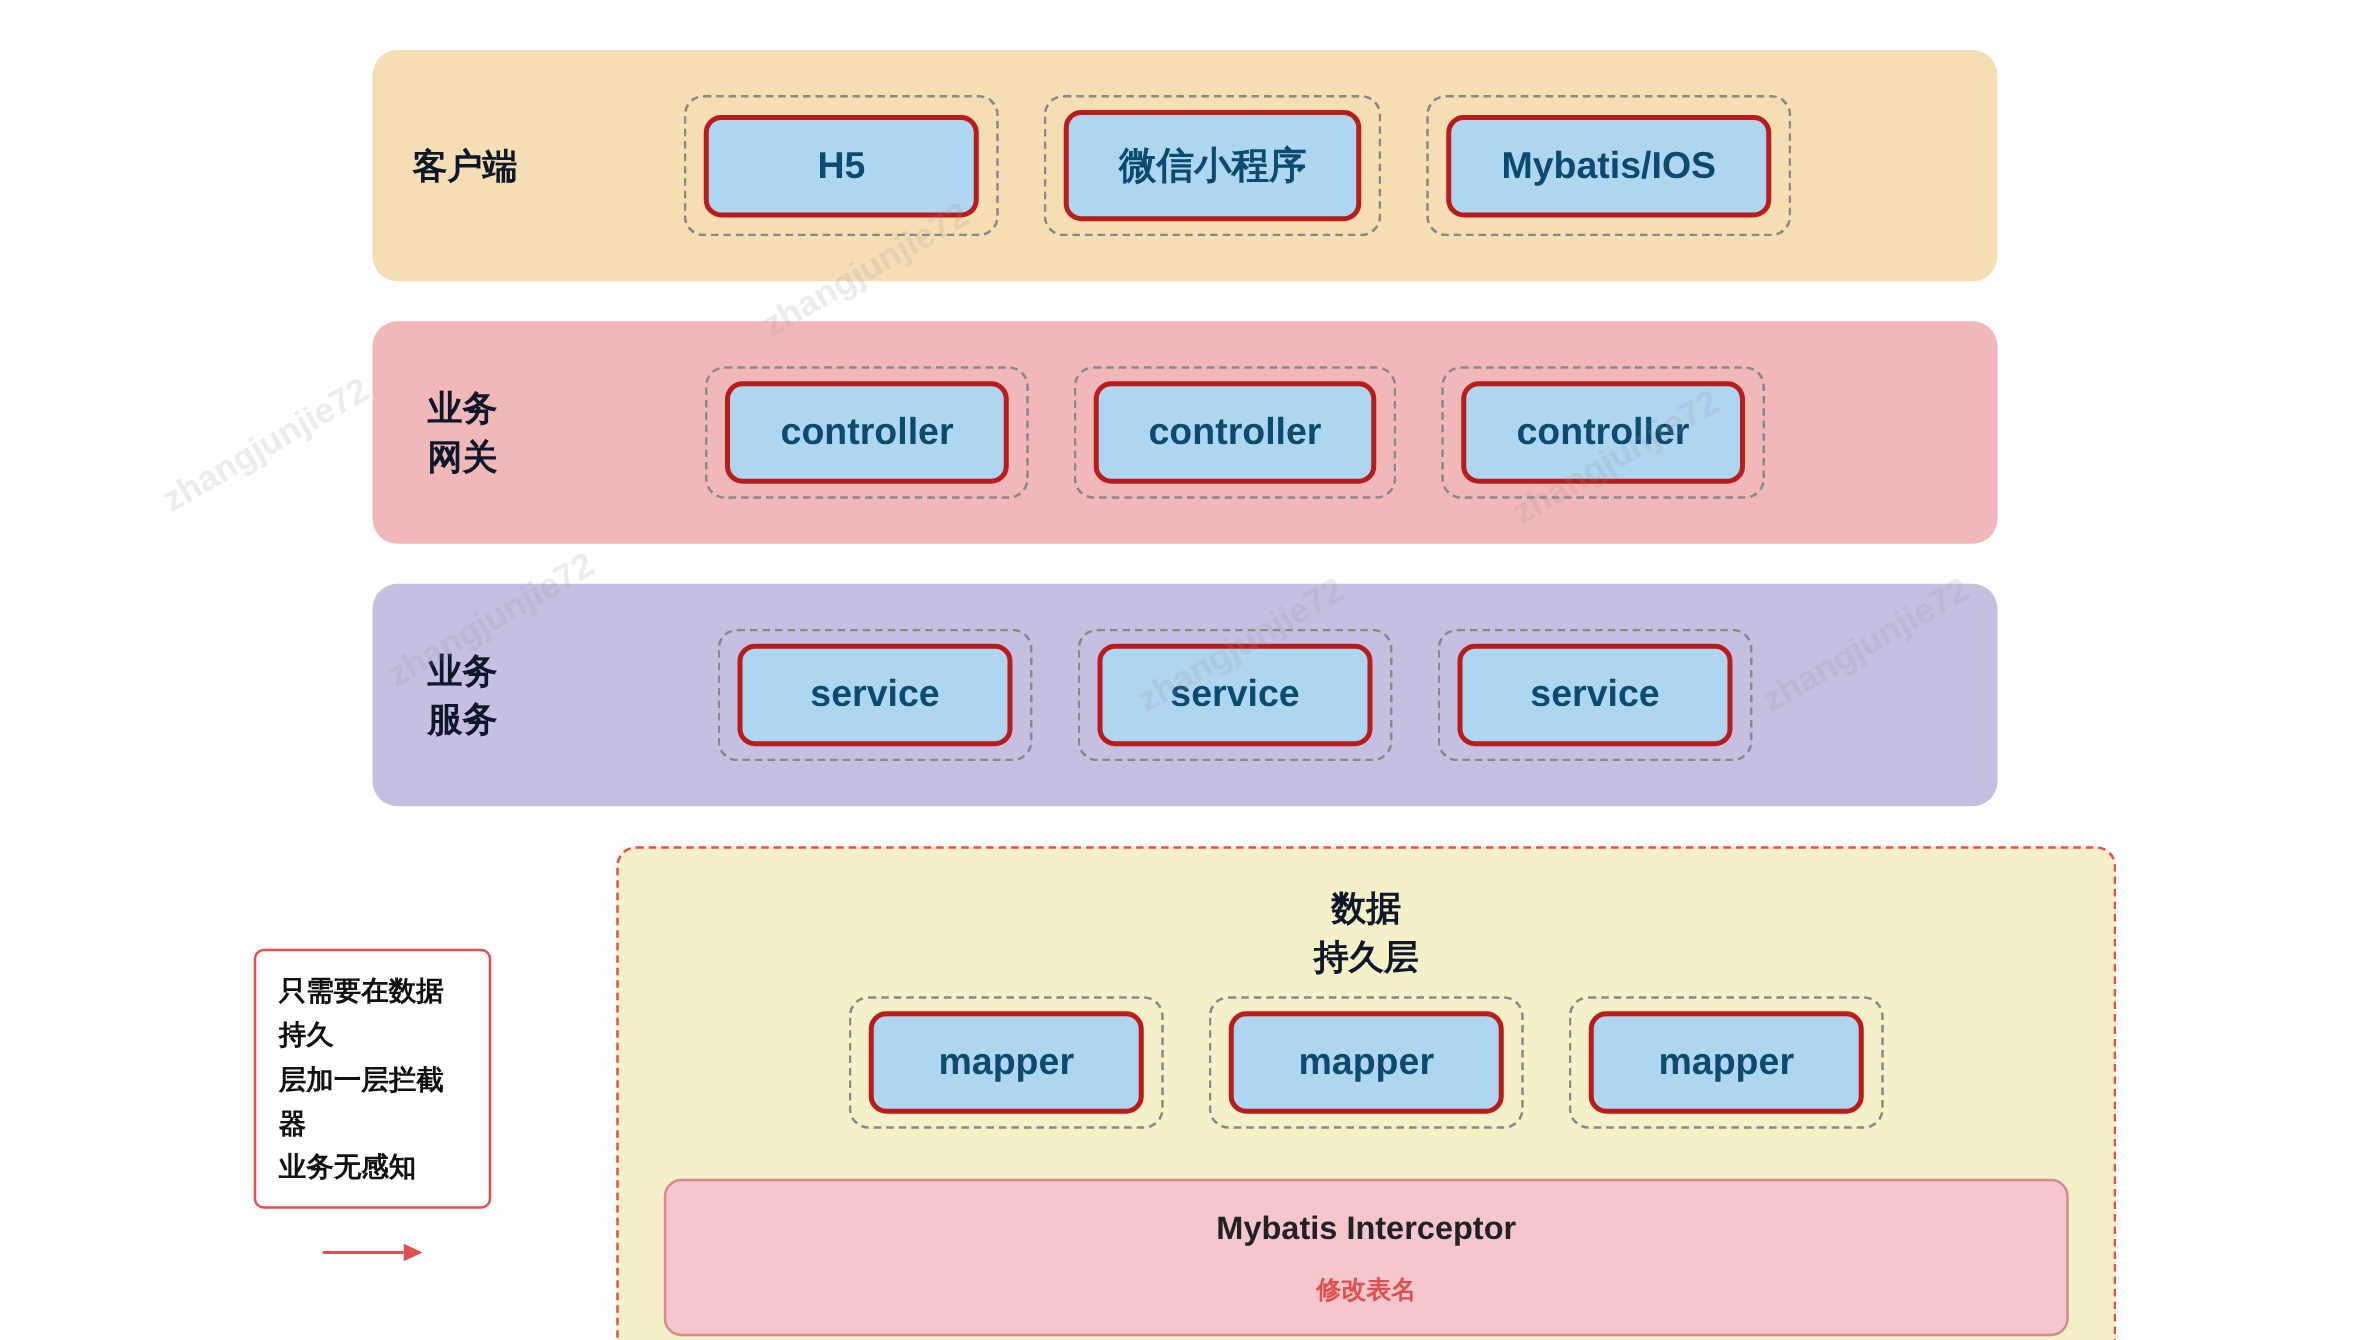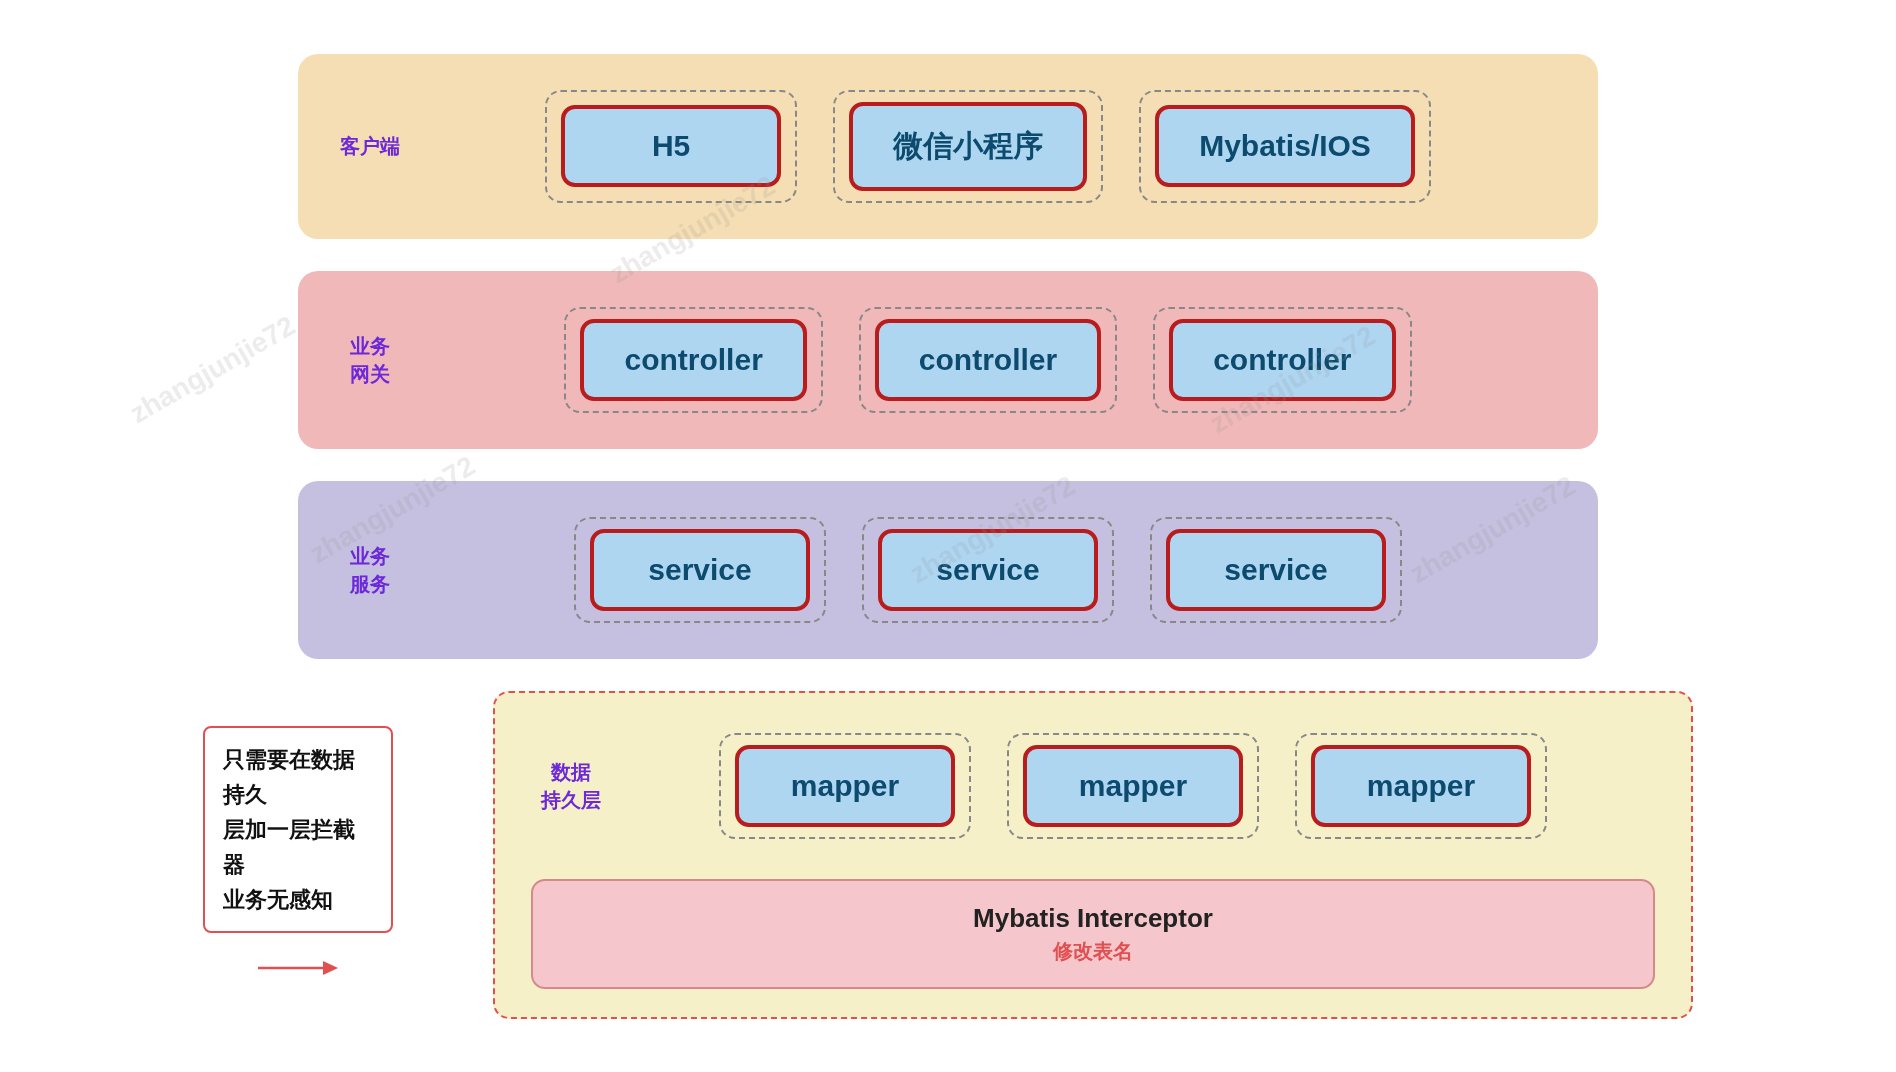--- a/index.html
+++ b/index.html
@@ -47,23 +47,23 @@
       display: flex;
       flex-direction: row;
       align-items: center;
       border-radius: 20px;
       padding: 24px 32px;
       gap: 0;
       position: relative;
     }
 
     .layer-label {
-      font-size: 20px;
-      font-weight: bold;
-      color: #6d28d9;
+      font-size: 28px;
+      font-weight: bold;
+      color: #0f172a;
       writing-mode: horizontal-tb;
       min-width: 80px;
       text-align: center;
       line-height: 1.4;
       flex-shrink: 0;
     }
 
     .layer-boxes {
       display: flex;
       flex-direction: row;
@@ -126,42 +126,42 @@
       flex-direction: column;
       align-items: flex-start;
       gap: 20px;
       padding: 28px 36px;
       border-radius: 16px;
       margin-left: 80px;
     }
 
     .data-layer-top {
       display: flex;
-      flex-direction: row;
+      flex-direction: column;
       align-items: center;
       width: 100%;
       gap: 0;
     }
 
     .data-layer-bottom {
       width: 100%;
       margin-top: 8px;
     }
 
     .interceptor-box {
       background: #f5c6cb;
       border: 2px solid #d48a8a;
       border-radius: 14px;
       padding: 22px 40px;
       width: 100%;
       display: flex;
       flex-direction: column;
       align-items: center;
       justify-content: center;
-      gap: 4px;
+      gap: 20px;
     }
 
     .interceptor-title {
       font-size: 26px;
       font-weight: bold;
       color: #222;
     }
 
     .interceptor-subtitle {
       font-size: 20px;

